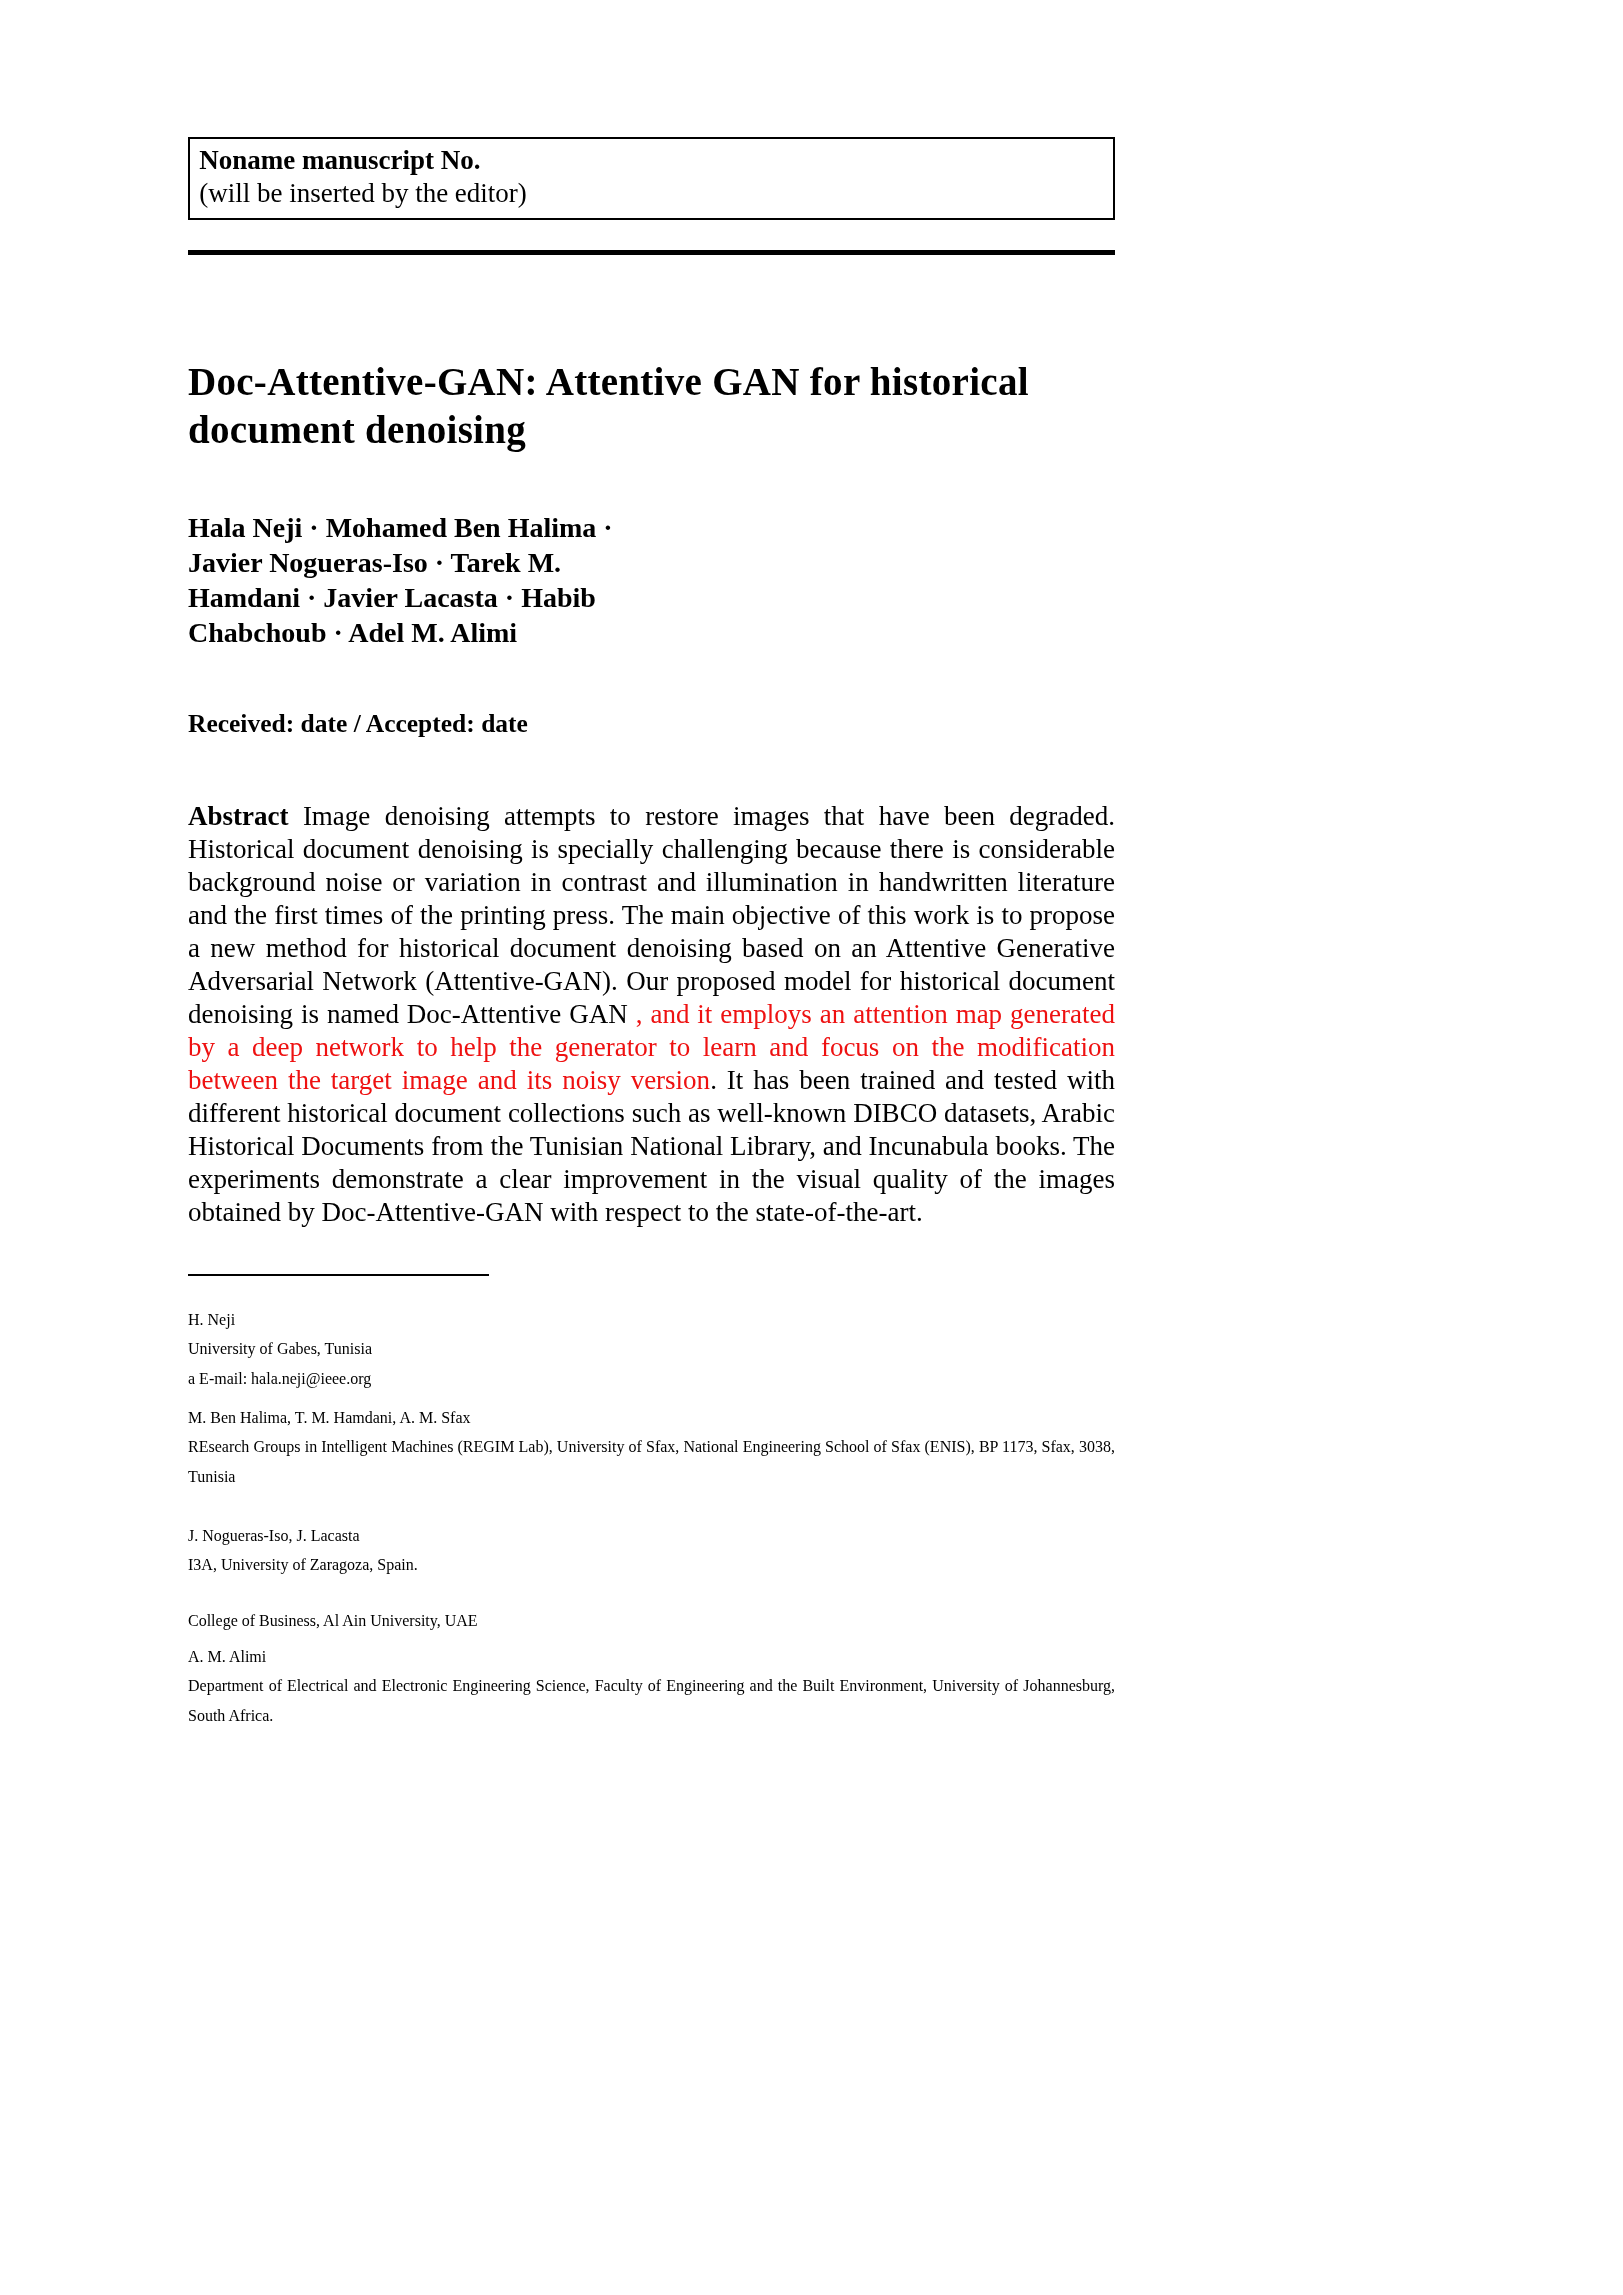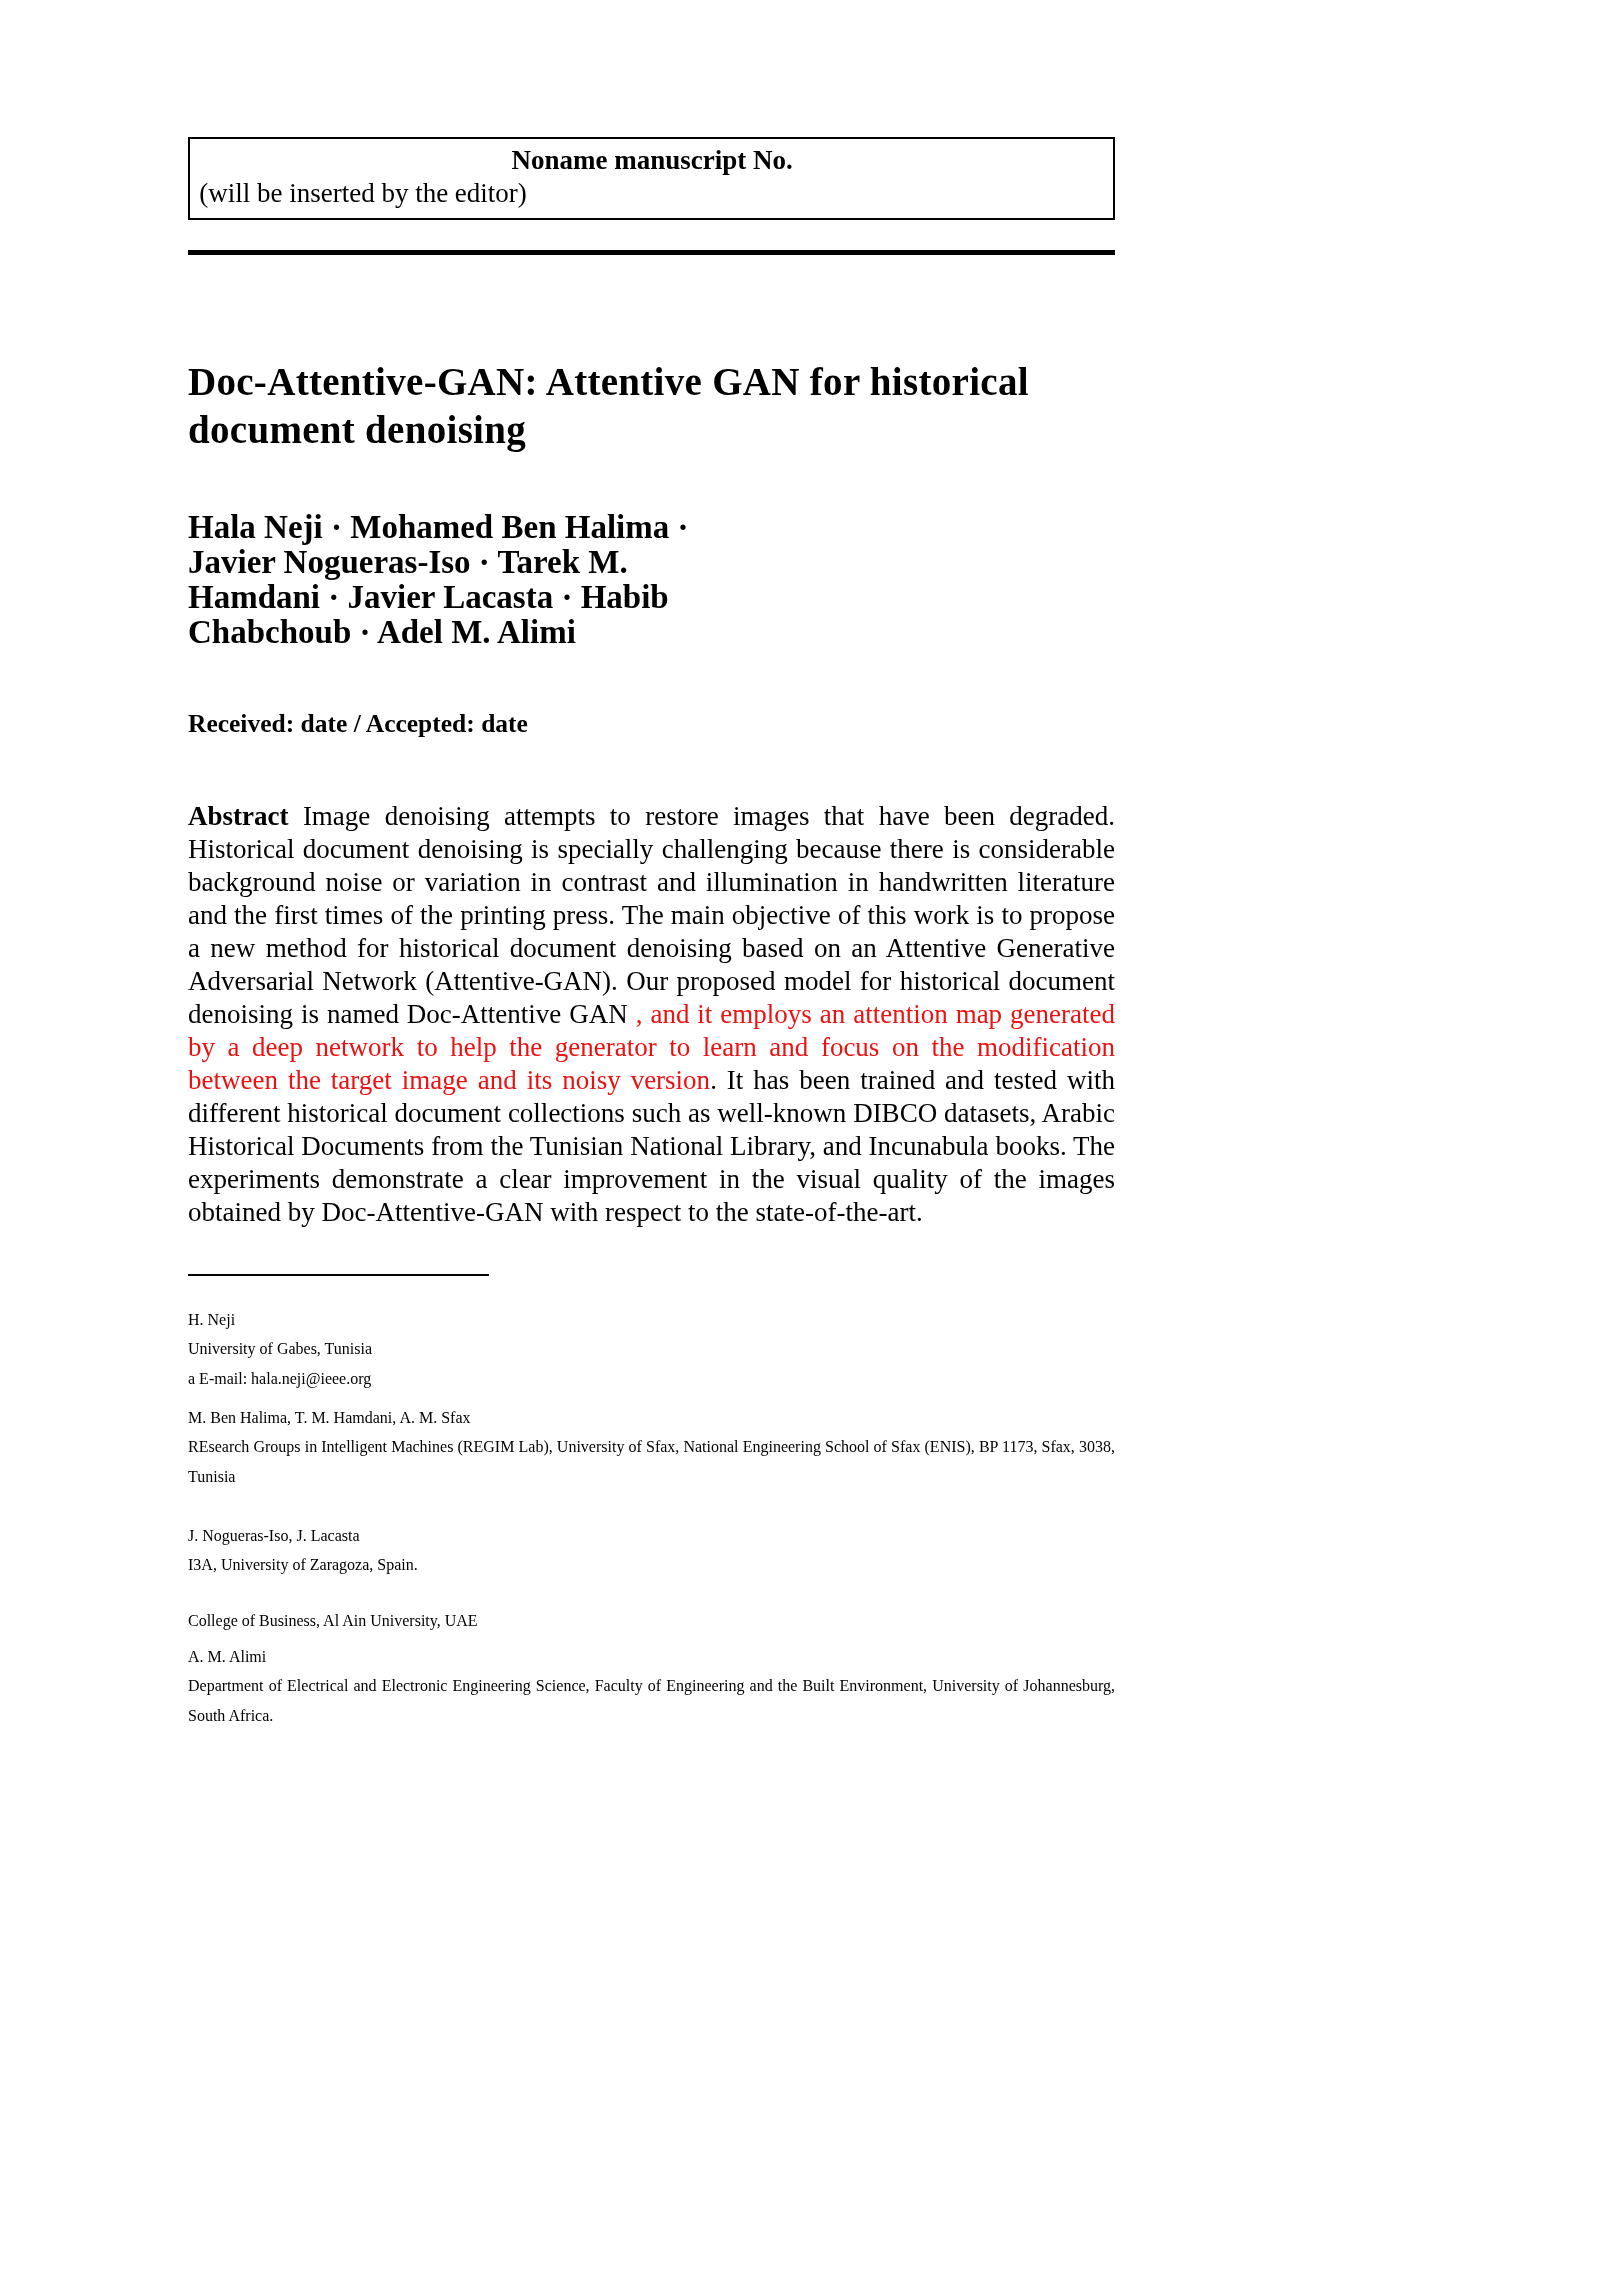--- a/index.html
+++ b/index.html
@@ -19,36 +19,36 @@
     width: 927px;
   }
   .header-box {
     box-sizing: border-box;
     margin-top: 137px;
     border: 2px solid #000000;
     padding: 5.2px 7.9px 7.9px 9.2px;
     font-size: 27px;
     line-height: 33px;
   }
-  .box-line1 { font-weight: bold; text-align: center; }
+  .box-line1 { font-weight: bold; }
   .thick-rule {
     margin-top: 30px;
     height: 4.6px;
     background: #000000;
   }
   .title {
     margin: 103px 0 0 0;
     font-size: 39px;
     line-height: 48px;
     font-weight: bold;
     letter-spacing: 0.3px;
   }
   .authors {
     margin-top: 56px;
-    font-size: 33px;
+    font-size: 28px;
     line-height: 35px;
     font-weight: bold;
   }
   .received {
     margin-top: 58px;
     font-size: 25.5px;
     line-height: 31px;
     font-weight: bold;
   }
   .abstract {

